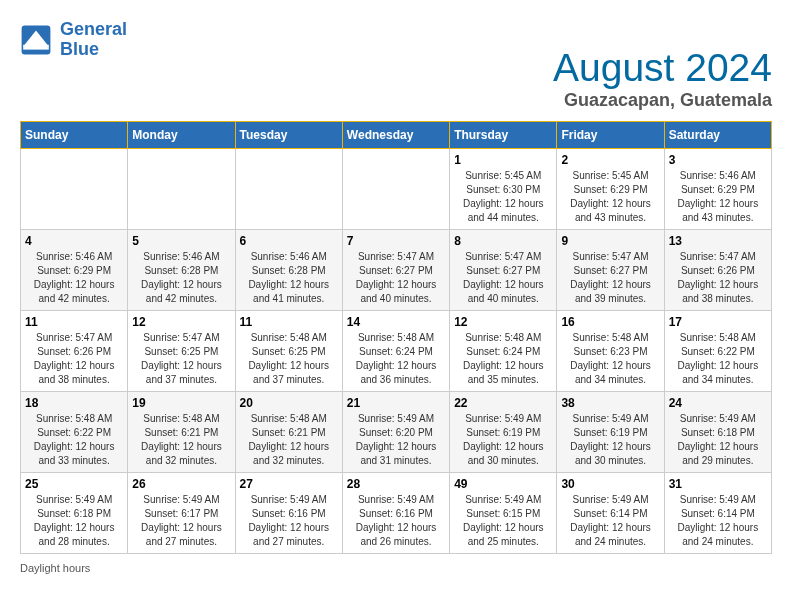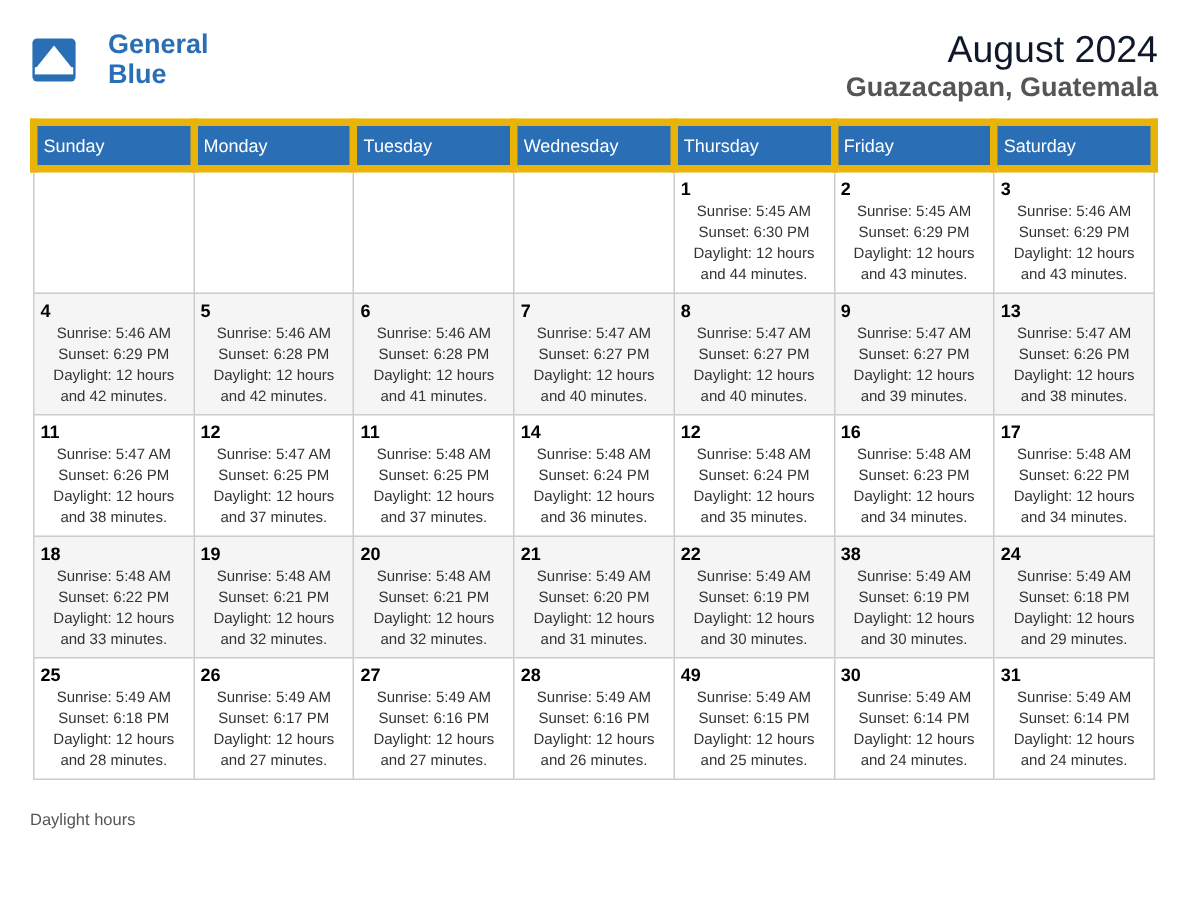--- a/index.html
+++ b/index.html
@@ -12,62 +12,63 @@
     }
     .header {
       display: flex;
       justify-content: space-between;
       align-items: flex-start;
       margin-bottom: 10px;
     }
     .logo {
       display: flex;
       align-items: center;
-      gap: 20px;
+      gap: 8px;
     }
     .logo-text {
       font-size: 18px;
       font-weight: bold;
       color: #333;
       line-height: 1.1;
     }
     .logo-text span {
       color: #2a6fb5;
     }
     .logo-icon {
       width: 32px;
       height: 32px;
     }
     .title-block {
       text-align: right;
     }
     .title-block h1 {
-      font-size: 25px;
+      font-size: 39px;
       font-weight: normal;
-      color: #0f172a;
+      color: #0369a1;
       line-height: 1.1;
+      margin-top: 27px;
     }
     .title-block h2 {
       font-size: 18px;
       font-weight: bold;
       color: #555;
     }
     table {
       width: 100%;
       border-collapse: collapse;
       font-size: 11px;
     }
     thead tr th {
       background-color: #2a6fb5;
       color: #fff;
       padding: 6px 4px;
       text-align: left;
       font-size: 12px;
-      font-weight: normal;
-      border: 5px solid #eab308;
+      font-weight: bold;
+      border: 1px solid #eab308;
     }
     tbody tr td {
       border: 1px solid #ccc;
       padding: 4px 4px;
       vertical-align: top;
       min-height: 70px;
       background: #fff;
       width: calc(100% / 7);
     }
     tbody tr:nth-child(even) td {
@@ -85,21 +86,21 @@
       line-height: 1.4;
       text-align: center;
     }
     .empty-cell {
       background: #fff !important;
     }
     tbody tr:nth-child(odd) .empty-cell {
       background: #fff !important;
     }
     .legend {
-      margin-top: 21px;
+      margin-top: 8px;
       font-size: 11px;
       color: #555;
     }
   </style>
 </head>
 <body>
 
 <div class="header">
   <div class="logo">
     <svg class="logo-icon" viewBox="0 0 40 40">

